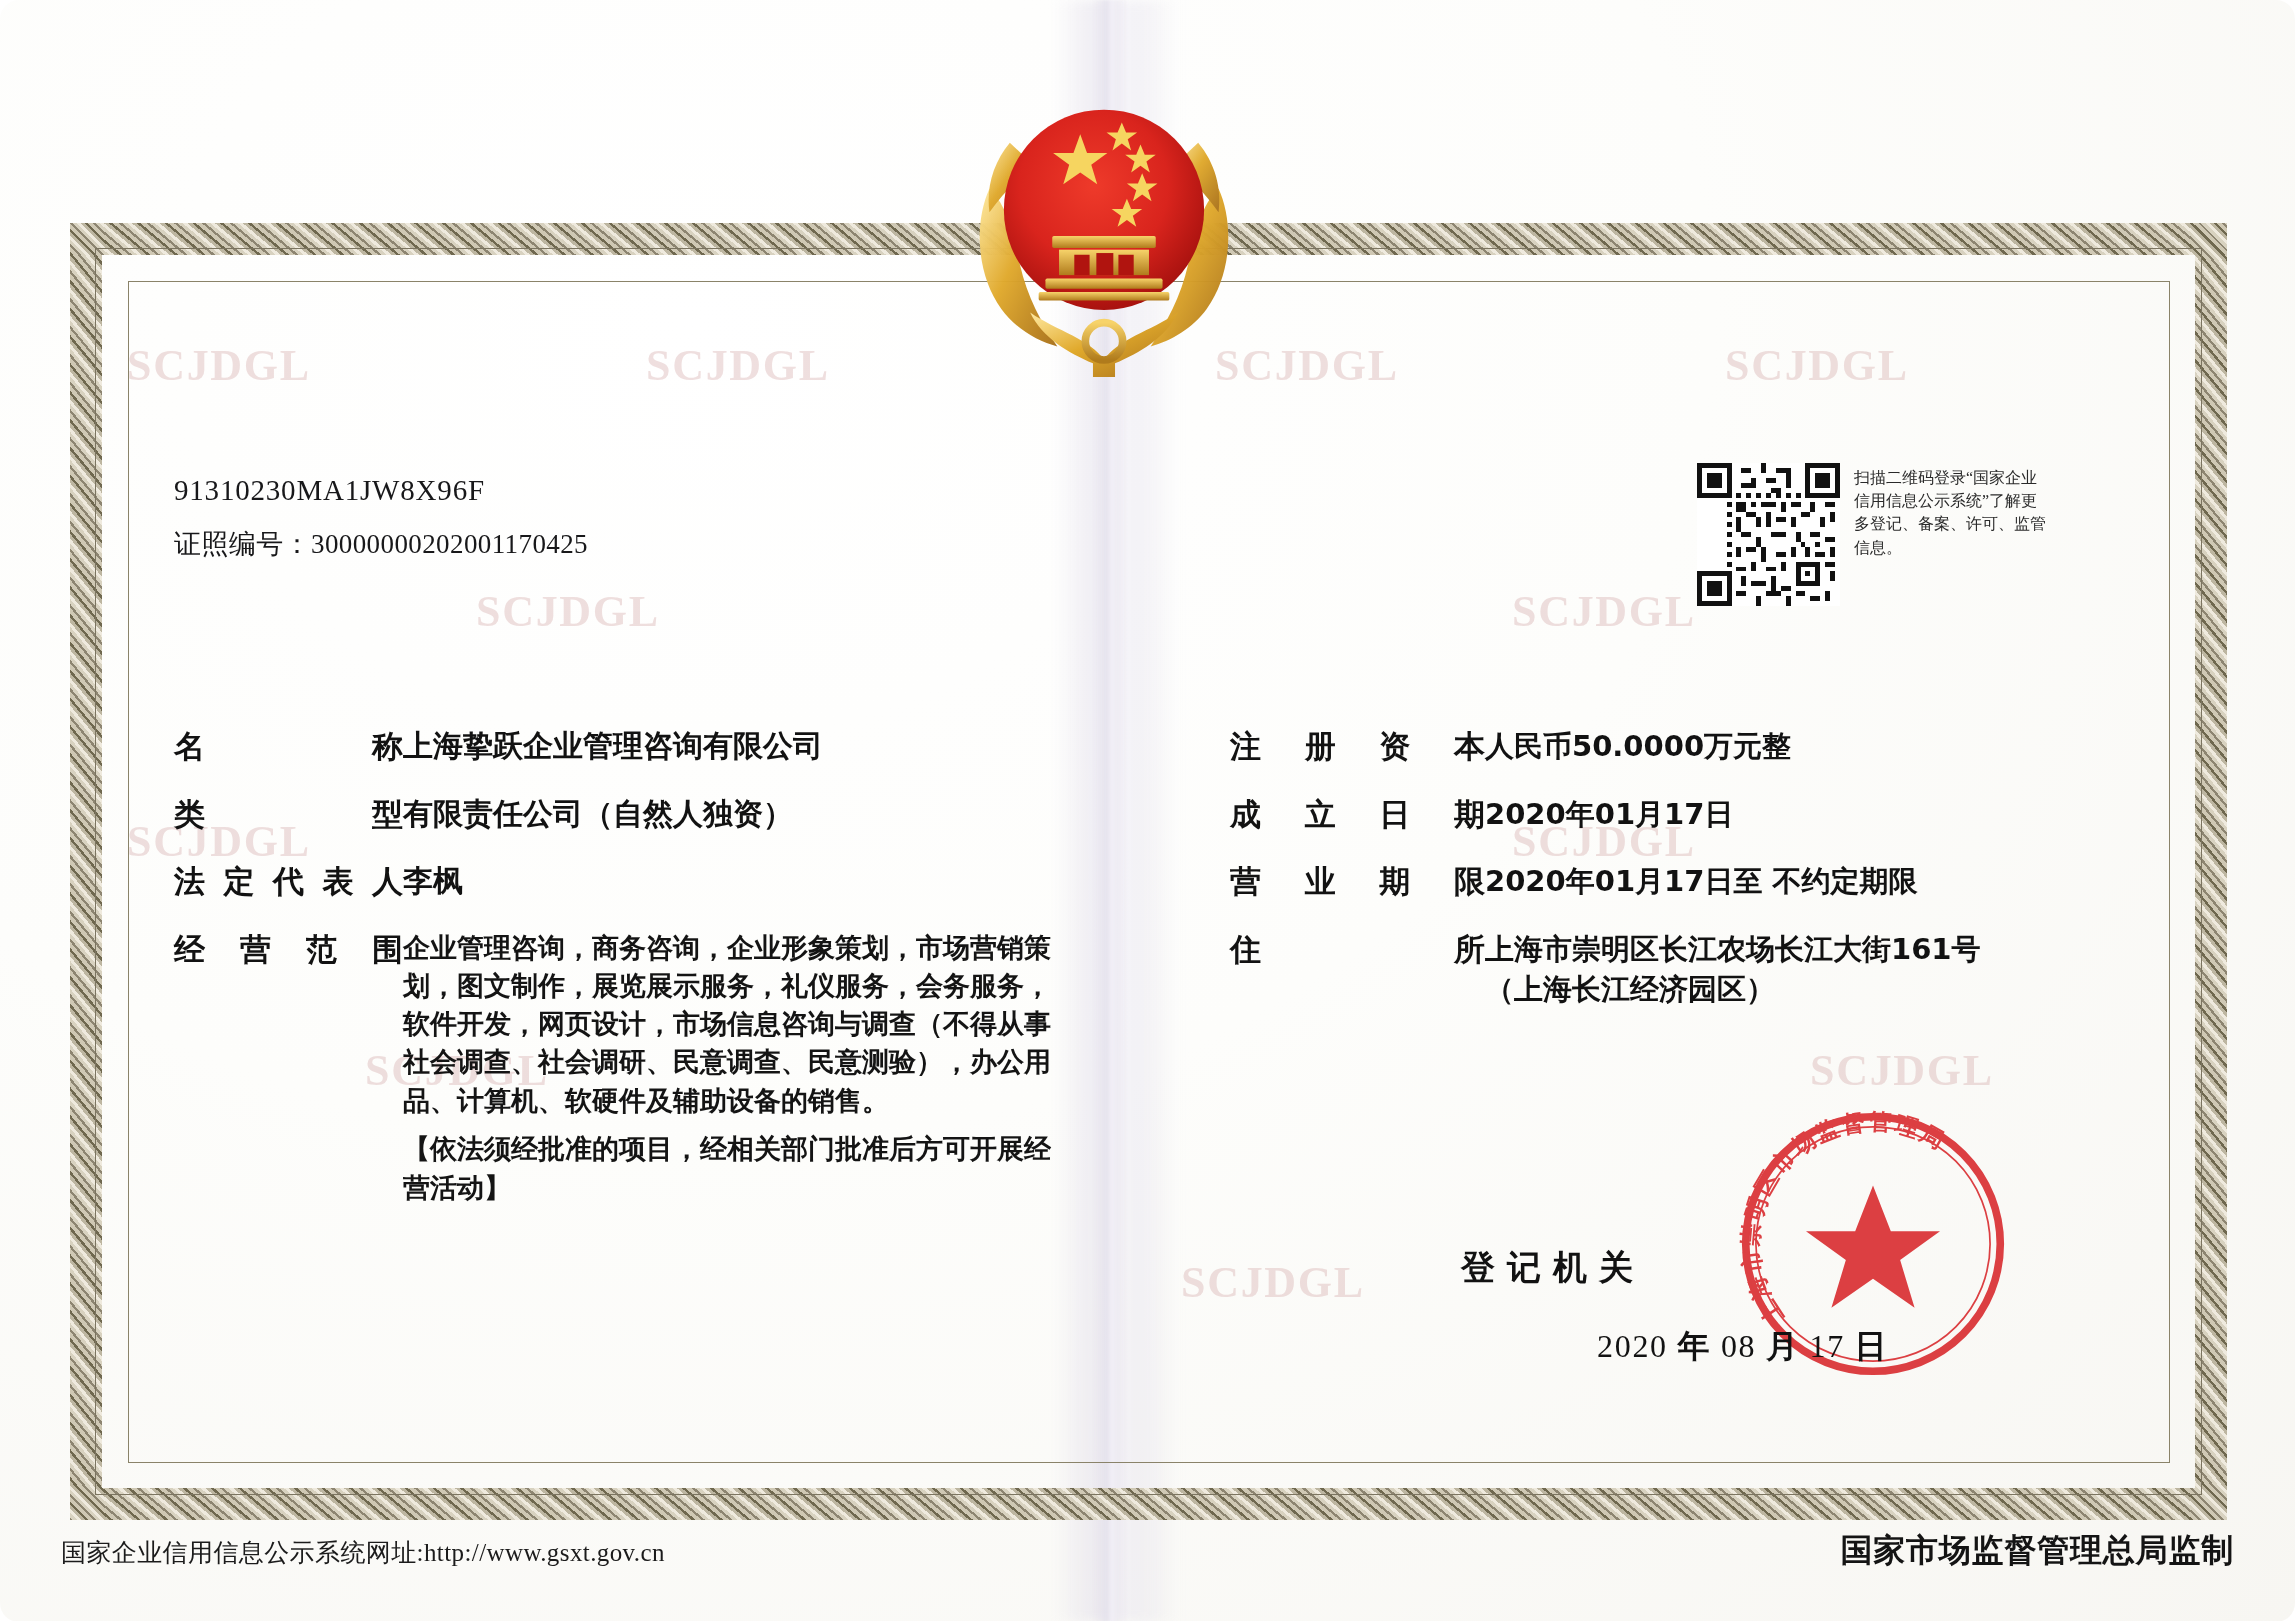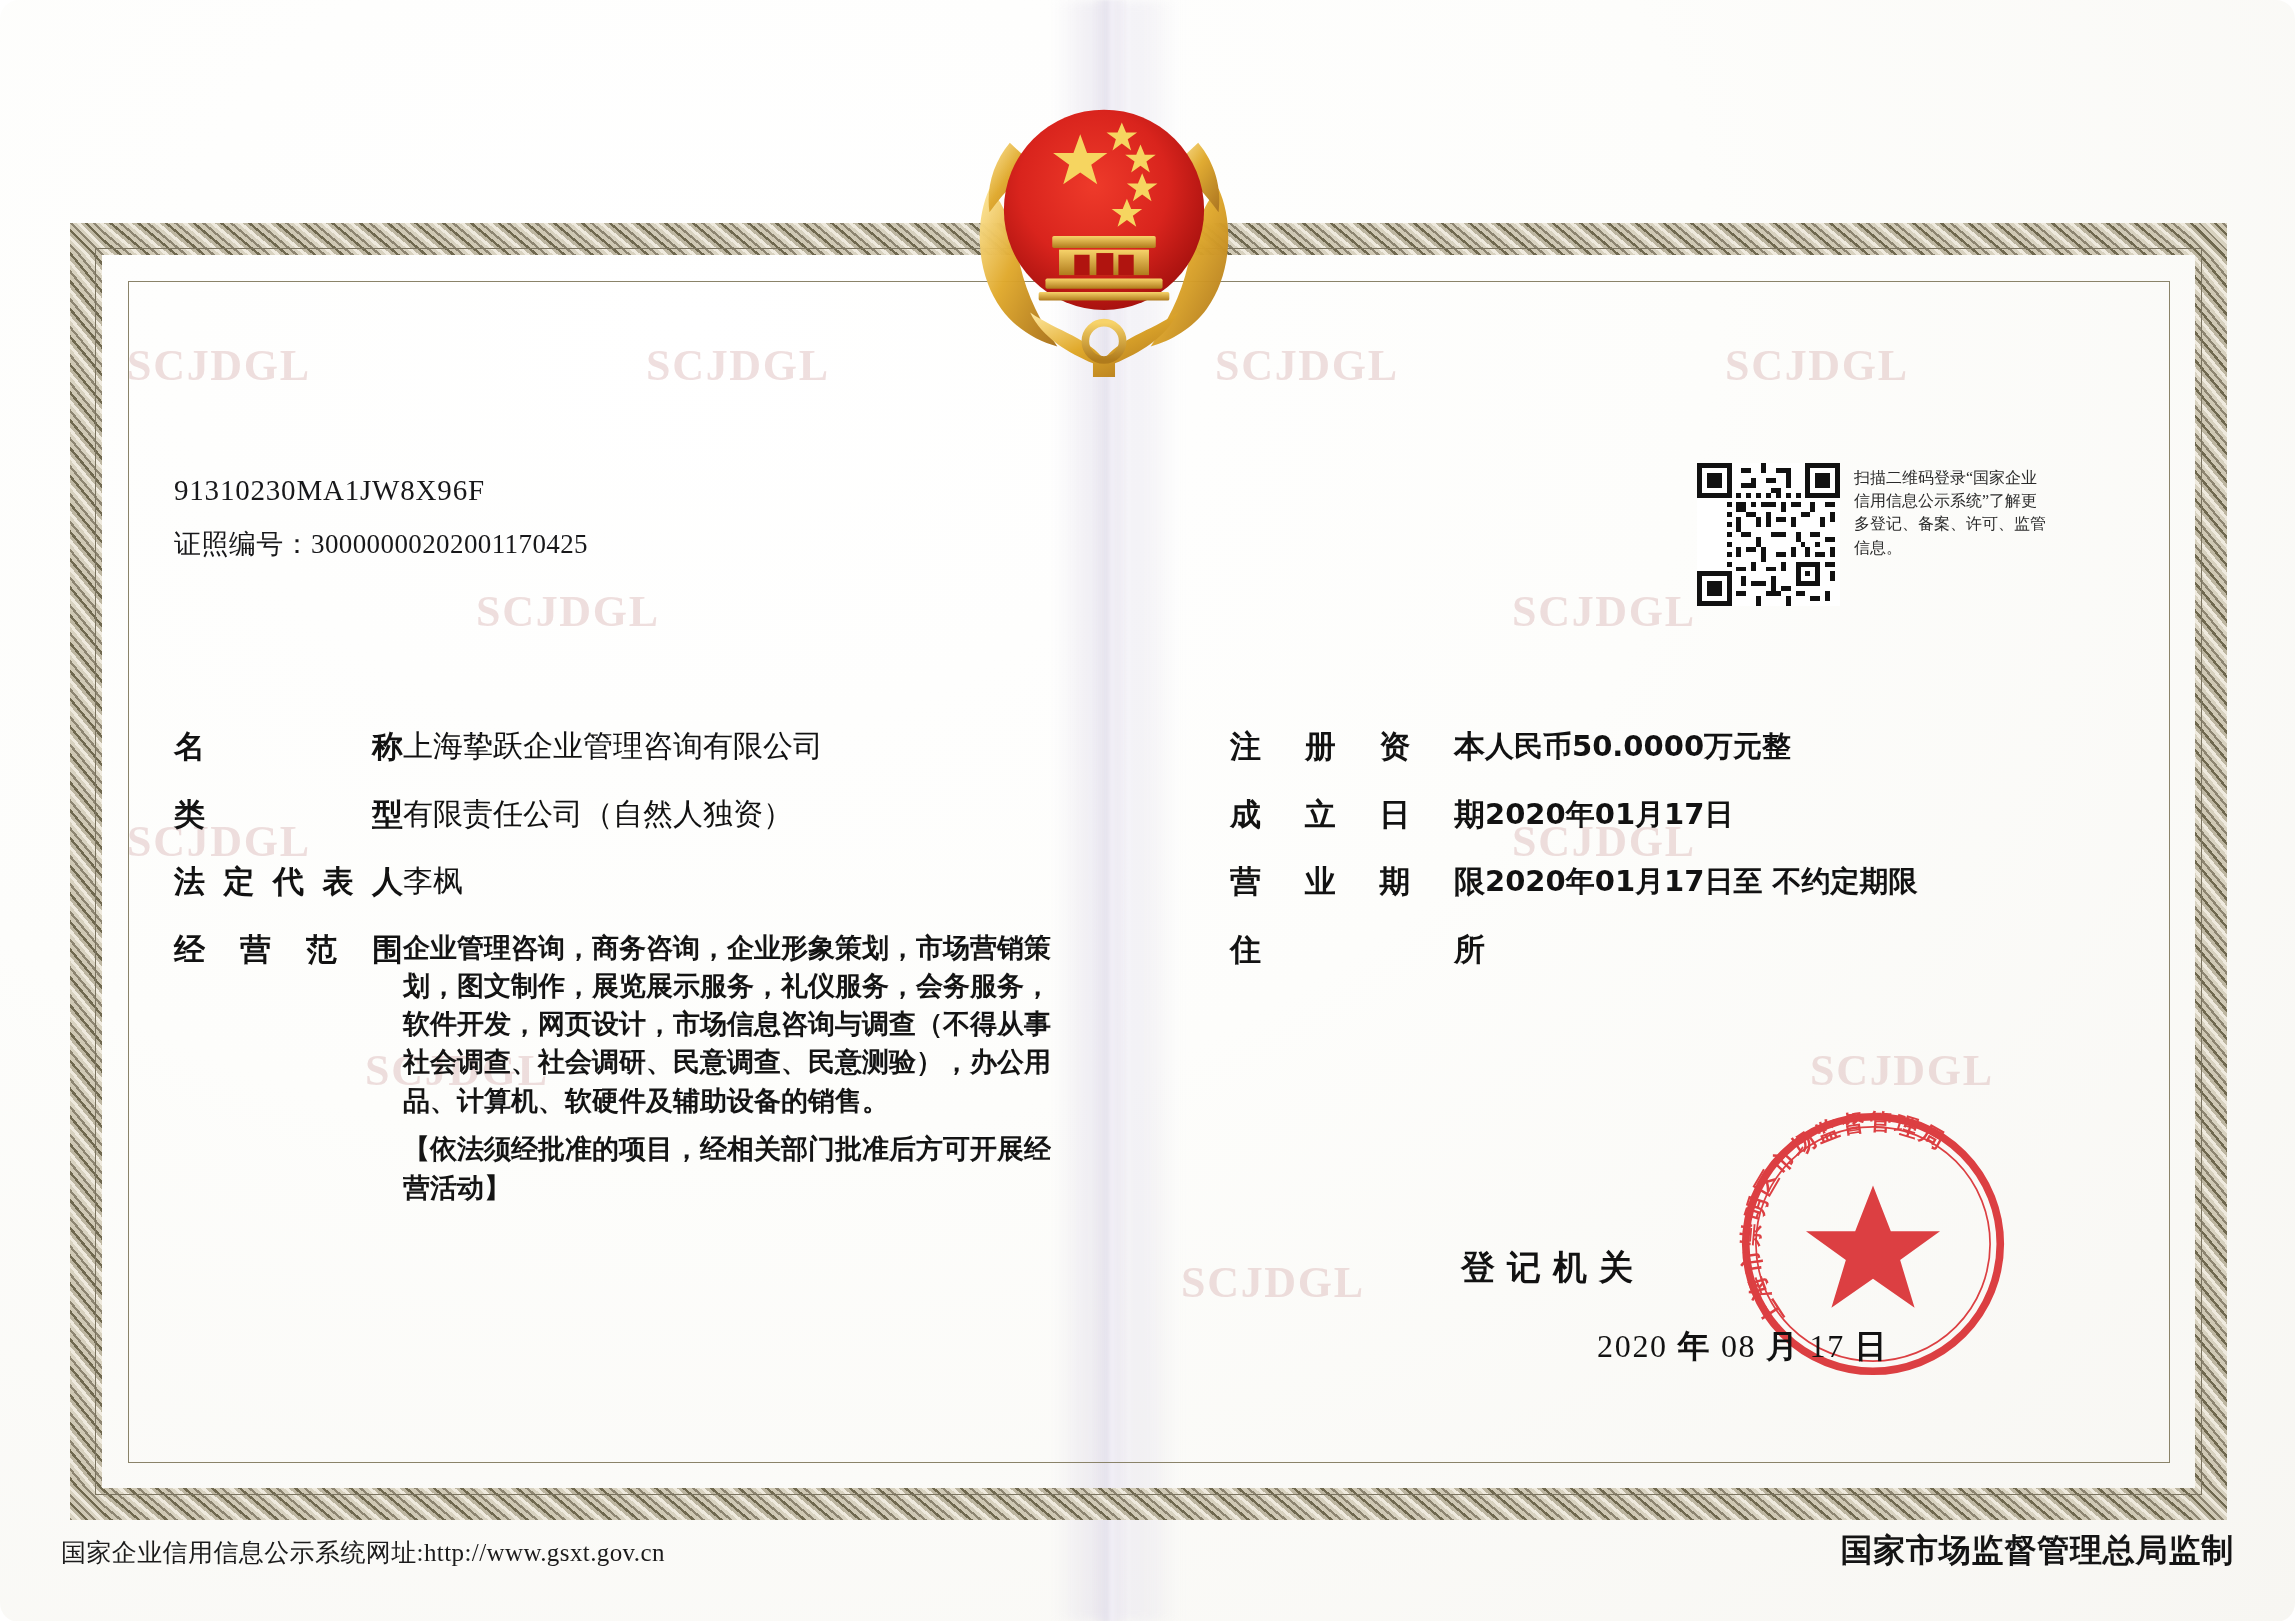--- a/index.html
+++ b/index.html
@@ -135,21 +135,21 @@
   .row { display:flex; align-items:flex-start; margin-bottom:25.5px; }
   .row .label {
     width:229px; min-width:229px;
     font-family:"DejaVu Sans", sans-serif;
     font-size:31px; font-weight:700; color:#121212;
     display:flex; justify-content:space-between;
   }
   .row .label.spread > span { display:block; }
   .row .value {
     font-family:"DejaVu Sans", sans-serif;
-    font-size:30px; color:#121212; font-weight:400;
+    font-size:30px; color:#121212; font-weight:700;
     line-height:1.35;
   }
 
   .scope-text {
     font-family:"DejaVu Sans", sans-serif;
     font-size:27px; font-weight:600; color:#141414;
     line-height:1.42; width:816px;
   }
   .scope-text .p2 { margin-top:10.2px; }
 
@@ -459,20 +459,21 @@
         <span>限</span>
       </div>
       <div class="value">2020年01月17日至 不约定期限</div>
     </div>
 
     <div class="rowr">
       <div class="label">
         <span>住</span>
         <span>所</span>
       </div>
+      <div class="value" style="width:544px;">上海市崇明区长江农场长江大街161号（上海长江经济园区）</div>
     </div>
   </div>
 
   <div class="authority">登记机关</div>
 
   <div class="seal">
     <svg viewBox="0 0 330 330" width="280" height="280" aria-hidden="true">
       <g opacity="0.88">
         <circle cx="165" cy="165" r="150" fill="none" stroke="#d8262a" stroke-width="9"></circle>
         <circle cx="165" cy="165" r="138" fill="none" stroke="#d8262a" stroke-width="2"></circle>

